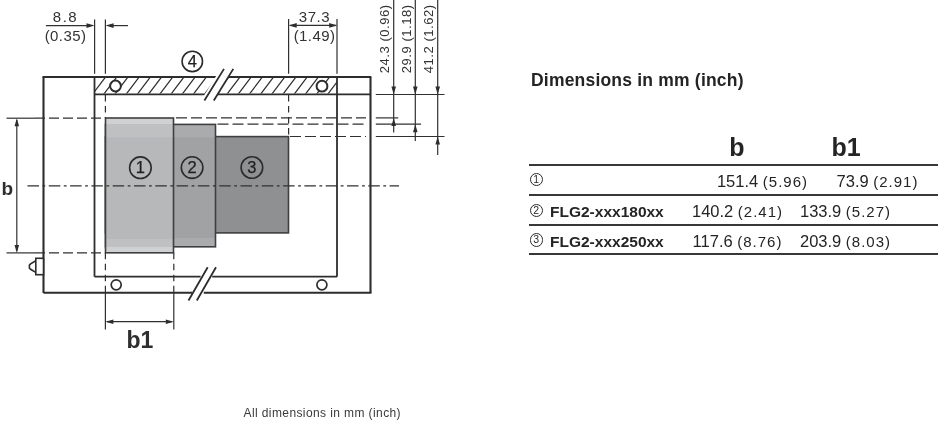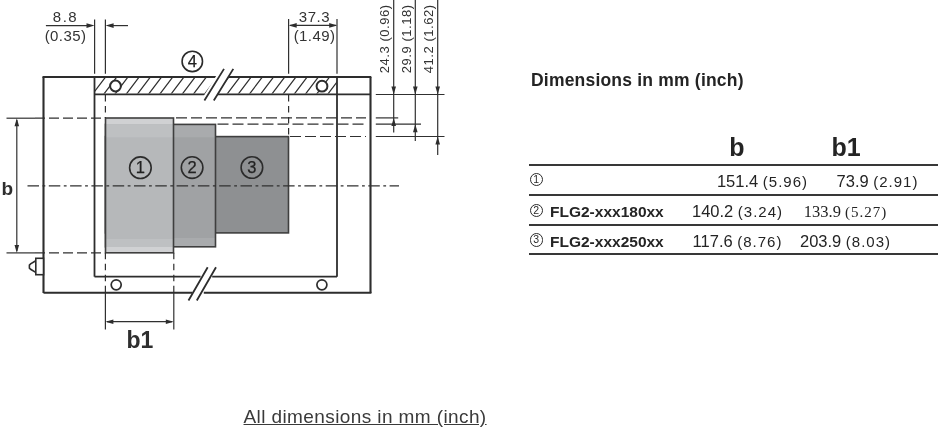--- a/index.html
+++ b/index.html
@@ -183,23 +183,23 @@
 
 <div class="hdr" style="left:706px;top:135px;width:62px;text-align:center;">b</div>
 <div class="hdr" style="left:815px;top:135px;width:62px;text-align:center;">b1</div>
 
 <div class="circ" style="left:529.5px;top:172.8px;">1</div>
 <div class="val" style="left:667px;top:171.5px;width:141px;text-align:right;">151.4 <span class="in">(5.96)</span></div>
 <div class="val" style="left:775px;top:171.5px;width:141px;padding-left:32px;">73.9 <span class="in">(2.91)</span></div>
 
 <div class="circ" style="left:529.5px;top:203.6px;">2</div>
 <div class="rowname" style="left:550px;top:202.8px;">FLG2-xxx180xx</div>
-<div class="val" style="left:667px;top:202.3px;width:141px;">140.2 <span class="in">(3.24)</span></div>
-<div class="val" style="left:775px;top:202.3px;width:141px;font-family:Liberation Serif, serif;">133.9 <span class="in">(5.27)</span></div>
+<div class="val" style="left:667px;top:202.3px;width:141px;">140.2 <span class="in">(2.41)</span></div>
+<div class="val" style="left:775px;top:202.3px;width:141px;">133.9 <span class="in">(5.27)</span></div>
 
 <div class="circ" style="left:529.5px;top:233.4px;">3</div>
 <div class="rowname" style="left:550px;top:232.6px;">FLG2-xxx250xx</div>
 <div class="val" style="left:667px;top:232.1px;width:141px;">117.6 <span class="in">(8.76)</span></div>
 <div class="val" style="left:775px;top:232.1px;width:141px;">203.9 <span class="in">(8.03)</span></div>
 
-<div class="abs" style="left:243.5px;top:406px;font-size:19px;letter-spacing:0.4px;color:#3a3a3a;text-decoration:underline;">All dimensions in mm (inch)</div>
+<div class="abs" style="left:243.5px;top:406px;font-size:12px;letter-spacing:0.4px;color:#3a3a3a;">All dimensions in mm (inch)</div>
 
 </div>
 
 </body></html>

